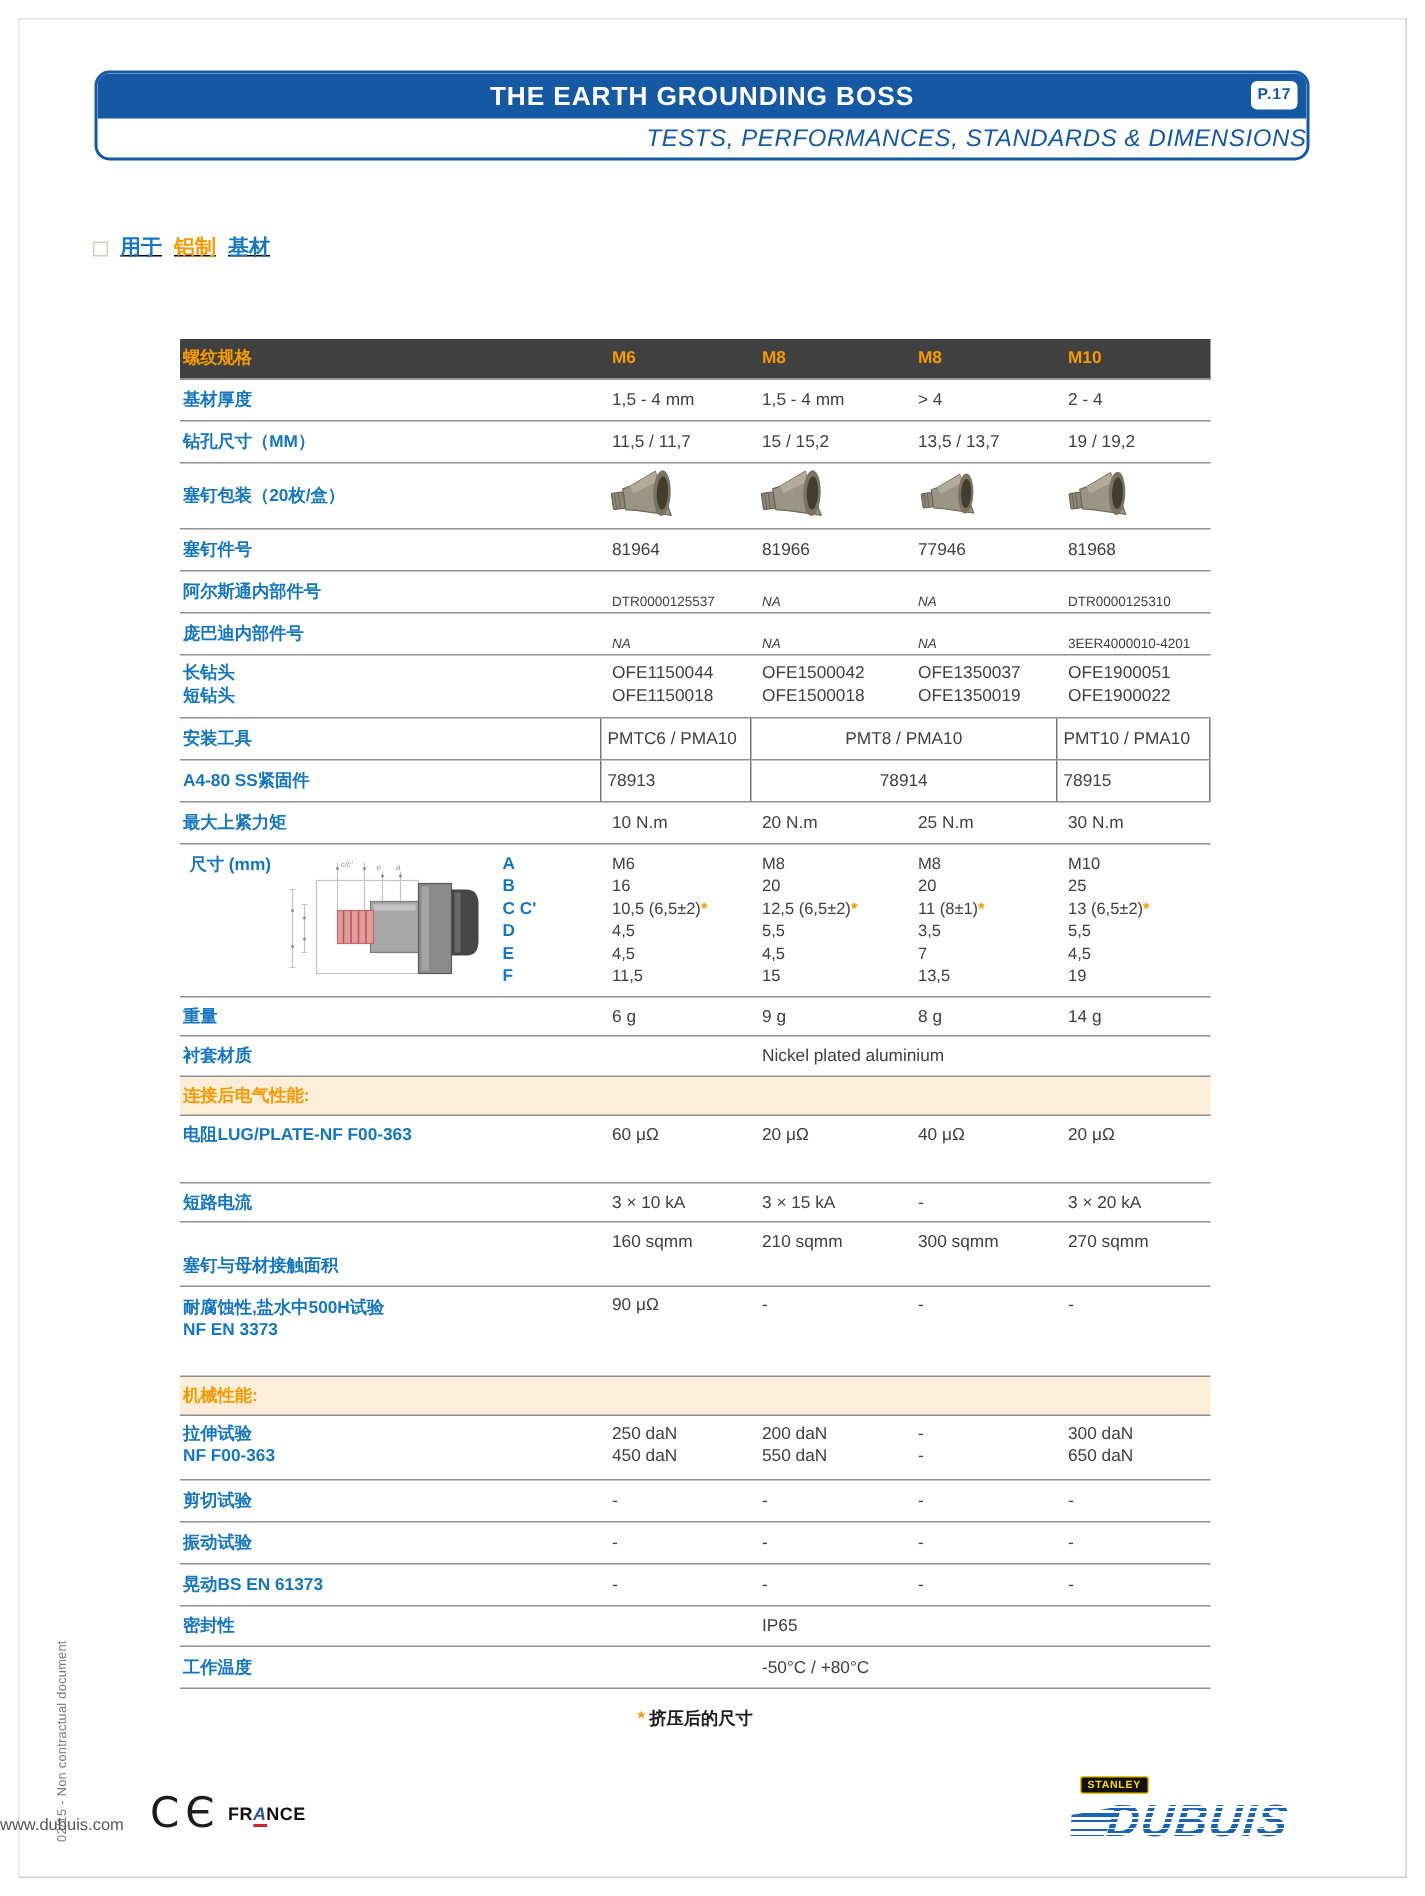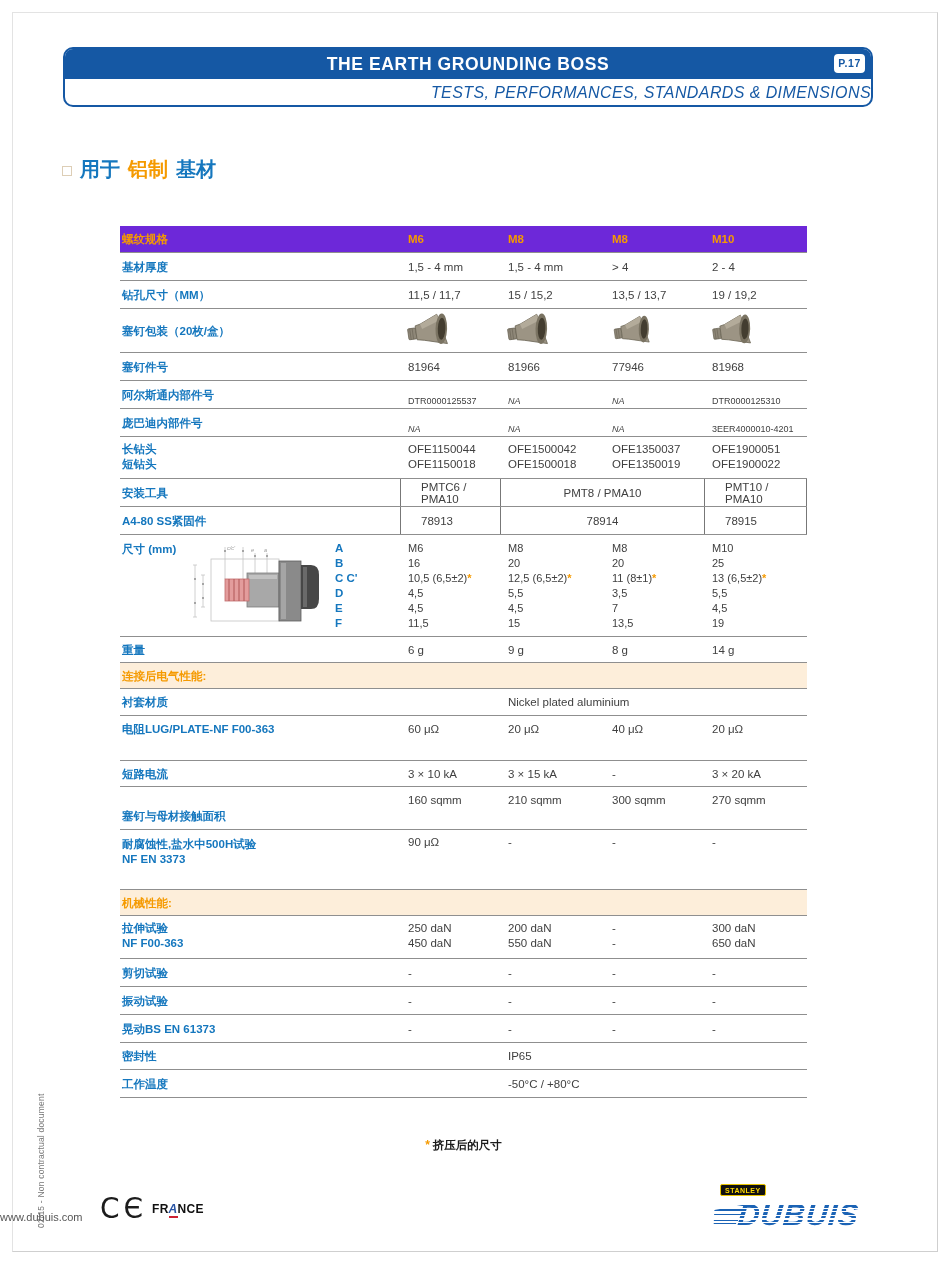--- a/index.html
+++ b/index.html
@@ -8,57 +8,57 @@
   .page{position:relative;width:950px;height:1264px;background:#fff;overflow:hidden;}
   .frame{position:absolute;inset:12px;border:1px solid #e3e3e3;border-right-color:#cfcfcf;border-bottom-color:#cfcfcf;pointer-events:none;}
 
   
   .banner{position:absolute;left:63px;top:47px;width:810px;height:60px;border:2px solid #1558a4;border-radius:10px;background:#fff;overflow:hidden;}
   .banner-top{position:relative;height:30px;background:#1558a4;color:#fff;font-weight:bold;font-size:17.5px;letter-spacing:.6px;text-align:center;line-height:30px;}
   .banner-sub{height:28px;color:#1558a4;font-style:italic;font-size:16px;letter-spacing:.4px;text-align:right;line-height:27px;}
   .page-badge{position:absolute;right:4px;top:3px;background:#fff;border:2px solid #1558a4;border-radius:6px;color:#1558a4;font-weight:bold;font-size:10.5px;line-height:1;padding:4px 4px;}
 
   
-  .section-title{position:absolute;left:62px;top:156px;display:flex;align-items:center;gap:8px;font-size:20px;font-weight:bold;}
+  .section-title{position:absolute;left:62px;top:156px;display:flex;align-items:center;gap:8px;font-size:14px;font-weight:bold;text-decoration:underline;}
   .bullet-square{width:10px;height:10px;border:1.5px solid #ddceb6;display:inline-block;margin-top:2px;}
   .t-blue{color:#1577be;}
   .t-orange{color:#f59a00;}
 
   
   .spec-table{position:absolute;left:120px;top:226px;width:687px;font-size:11.5px;color:#404040;}
   .trow{display:grid;grid-template-columns:280px 100px 104px 100px 103px;align-items:center;border-bottom:1.5px solid #8f8f8f;height:28px;}
   .lbl{color:#1577be;font-weight:bold;padding-left:2px;font-size:11.5px;line-height:14px;}
   .val{padding-left:8px;line-height:14px;}
-  .thead{background:#6d28d9;}
+  .thead{background:#404040;}
   .thead .lbl{color:#f59a00;}
   .colhead{color:#f59a00;font-weight:bold;}
   .small-vals .val{font-size:9px;margin-top:12px;}
   .na{font-style:italic;}
   .ast{color:#f59a00;font-weight:bold;}
   .vtop{align-items:start;}
   .vtop > div{padding-top:6px;}
   .vtop > .lbl-bottom{padding-top:0;}
   .lbl-bottom{align-self:end;padding-bottom:6px;}
   .two{align-items:start;}
   .two > div{padding-top:5px;line-height:15px;}
   .two > .lbl-bottom{padding-top:0;align-self:end;padding-bottom:22px;}
   .merged{grid-template-columns:280px 100px 204px 103px;}
-  .mcell{border-left:1.5px solid #777;height:100%;display:flex;align-items:center;padding-left:20px;}
+  .mcell{border-left:1.5px solid #777;height:100%;display:flex;align-items:center;padding-left:4px;}
   .mcell.center{justify-content:center;padding-left:0;}
   .mcell.mlast{border-right:1.5px solid #777;}
   .section-row{display:flex;align-items:center;background:#fdeeda;}
   .section-row .lbl{color:#f59a00;}
   .span-row{grid-template-columns:280px 1fr;}
   .span-val{padding-left:108px;line-height:14px;}
   .img-cell{display:flex;align-items:center;padding-left:6px;}
   .img-cell:nth-child(4) svg{transform:scale(.88);}
   .img-cell:nth-child(5) svg{transform:scale(.95);}
 
   .dims{grid-template-columns:65px 150px 65px 100px 104px 100px 103px;align-items:start;}
-  .dims .lbl{padding-top:7px;}
+  .dims .lbl{padding-top:7px;text-align:center;}
   .dims .unit{font-weight:bold;}
   .letters{padding-top:6px;}
   .letters div{color:#1577be;font-weight:bold;font-size:11.5px;line-height:14.9px;}
   .dcol{padding-top:6px;padding-left:8px;}
   .dcol div{font-size:11px;line-height:14.9px;color:#404040;}
   .diagram{padding-top:4px;}
 
   
   .footnote{position:absolute;left:120px;top:1138px;width:687px;text-align:center;font-size:11.5px;color:#1c1c1c;font-weight:bold;}
   .footnote .ast{font-size:12px;margin-right:3px;}
@@ -206,20 +206,27 @@
      <div class="lbl">安装工具</div>
      <div class="mcell">PMTC6 / PMA10</div>
      <div class="mcell center">PMT8 / PMA10</div>
      <div class="mcell mlast">PMT10 / PMA10</div>
       </div>
       <div class="trow merged" style="height:28px">
      <div class="lbl">A4-80 SS紧固件</div>
      <div class="mcell">78913</div>
      <div class="mcell center">78914</div>
      <div class="mcell mlast">78915</div>
+      </div>
+      <div class="trow" style="height:28px">
+     <div class="lbl">最大上紧力矩</div>
+     <div class="val">10 N.m</div>
+        <div class="val">20 N.m</div>
+        <div class="val">25 N.m</div>
+        <div class="val">30 N.m</div>
       </div>
       <div class="trow dims" style="height:102px">
      <div class="lbl">尺寸 <span class="unit">(mm)</span></div>
      <div class="diagram"><svg width="150" height="96" viewBox="0 0 150 96">
  <g stroke="#c4c4c4" stroke-width="0.8" fill="none">
   <rect x="26" y="20" width="68" height="62"></rect>
   <line x1="40" y1="8" x2="40" y2="40"></line>
               <line x1="58" y1="8" x2="58" y2="40"></line>
   <line x1="70" y1="14" x2="70" y2="40"></line>
               <line x1="82" y1="14" x2="82" y2="36"></line>
@@ -295,26 +302,26 @@
           <div>19</div>
         </div>
       </div>
       <div class="trow" style="height:26px">
      <div class="lbl">重量</div>
      <div class="val">6 g</div>
         <div class="val">9 g</div>
         <div class="val">8 g</div>
         <div class="val">14 g</div>
       </div>
-      <div class="trow section-row" style="height:26px">
-     <div class="lbl">连接后电气性能:</div>
-      </div>
       <div class="trow span-row" style="height:27px">
      <div class="lbl">衬套材质</div>
      <div class="span-val">Nickel plated aluminium</div>
+      </div>
+      <div class="trow section-row" style="height:26px">
+     <div class="lbl">连接后电气性能:</div>
       </div>
       <div class="trow vtop" style="height:45px">
      <div class="lbl">电阻LUG/PLATE-NF F00-363</div>
      <div class="val">60 μΩ</div>
         <div class="val">20 μΩ</div>
         <div class="val">40 μΩ</div>
         <div class="val">20 μΩ</div>
       </div>
       <div class="trow" style="height:26px">
      <div class="lbl">短路电流</div>

